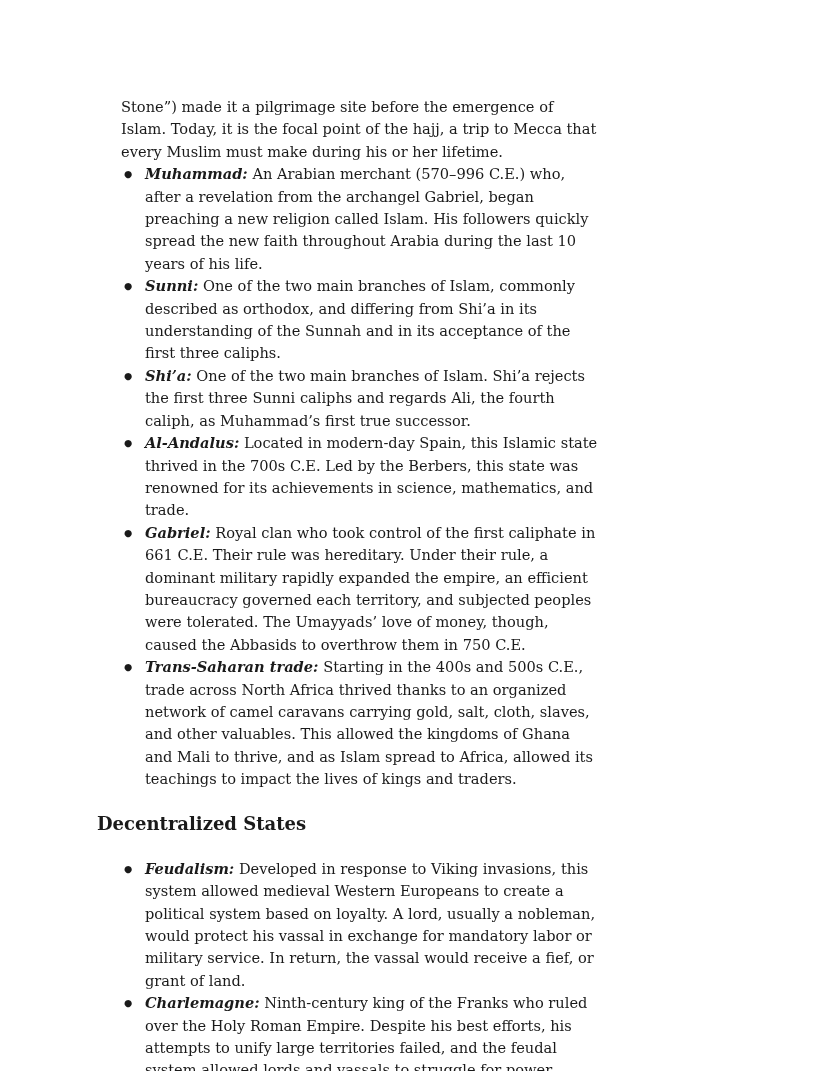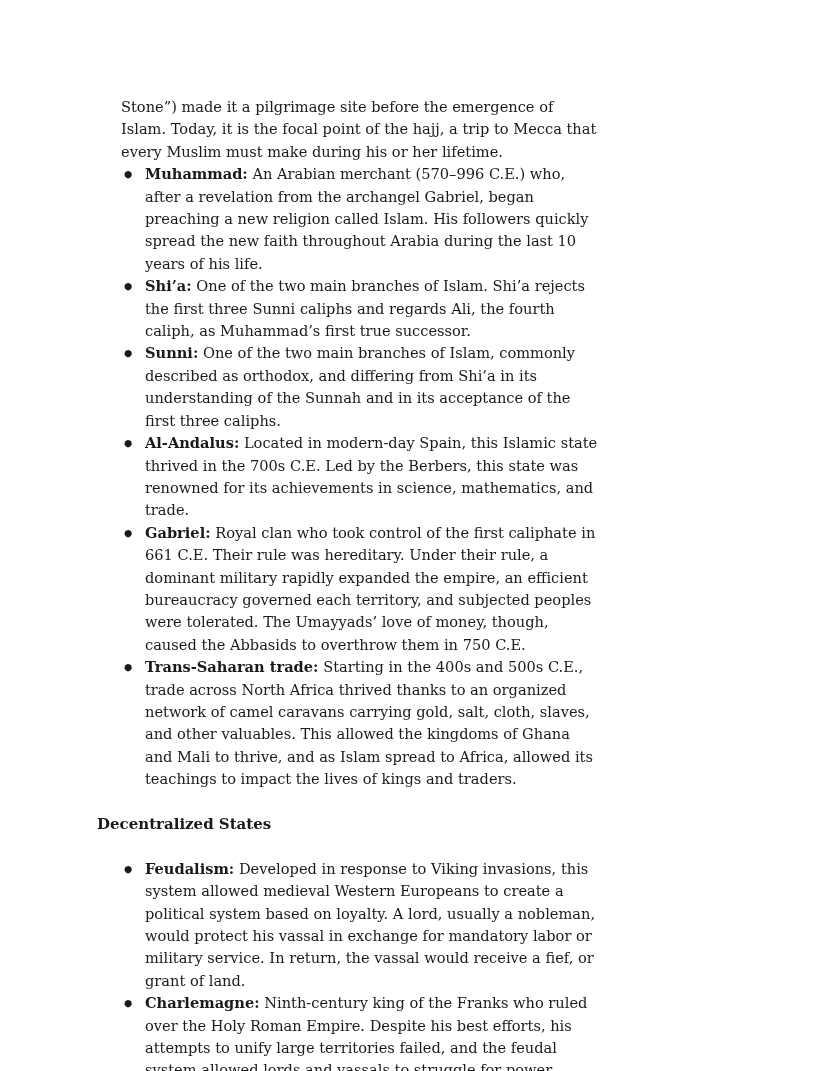--- a/index.html
+++ b/index.html
@@ -35,48 +35,49 @@
     content: "●";
     position: absolute;
     left: -21px;
     top: 0;
     font-size: 9.5px;
     line-height: 22.4px;
     color: #1a1a1a;
   }
   .term {
     font-weight: bold;
+    font-style: italic;
   }
   h2.section-heading {
-    font-size: 15px;
+    font-size: 18px;
     line-height: 22.4px;
     font-weight: bold;
     margin: 22.4px 0 22.4px 0;
     color: #1a1a1a;
   }
 </style>
 </head>
 <body>
 
 <div class="page">
 
   <p class="continuation">Stone”) made it a pilgrimage site before the emergence of Islam. Today, it is the focal point of the hajj, a trip to Mecca that every Muslim must make during his or her lifetime.</p>
 
   <ul class="glossary">
     <li>
       <span class="term">Muhammad:</span>
       <span>An Arabian merchant (570–996 C.E.) who, after a revelation from the archangel Gabriel, began preaching a new religion called Islam. His followers quickly spread the new faith throughout Arabia during the last 10 years of his life.</span>
     </li>
     <li>
+      <span class="term">Sunni:</span>
+      <span>One of the two main branches of Islam, commonly described as orthodox, and differing from Shi’a in its understanding of the Sunnah and in its acceptance of the first three caliphs.</span>
+    </li>
+    <li>
       <span class="term">Shi’a:</span>
       <span>One of the two main branches of Islam. Shi’a rejects the first three Sunni caliphs and regards Ali, the fourth caliph, as Muhammad’s first true successor.</span>
-    </li>
-    <li>
-      <span class="term">Sunni:</span>
-      <span>One of the two main branches of Islam, commonly described as orthodox, and differing from Shi’a in its understanding of the Sunnah and in its acceptance of the first three caliphs.</span>
     </li>
     <li>
       <span class="term">Al-Andalus:</span>
       <span>Located in modern-day Spain, this Islamic state thrived in the 700s C.E. Led by the Berbers, this state was renowned for its achievements in science, mathematics, and trade.</span>
     </li>
     <li>
       <span class="term">Gabriel:</span>
       <span>Royal clan who took control of the first caliphate in 661 C.E. Their rule was hereditary. Under their rule, a dominant military rapidly expanded the empire, an efficient bureaucracy governed each territory, and subjected peoples were tolerated. The Umayyads’ love of money, though, caused the Abbasids to overthrow them in 750 C.E.</span>
     </li>
     <li>

